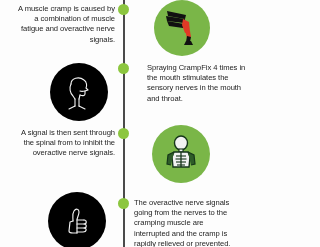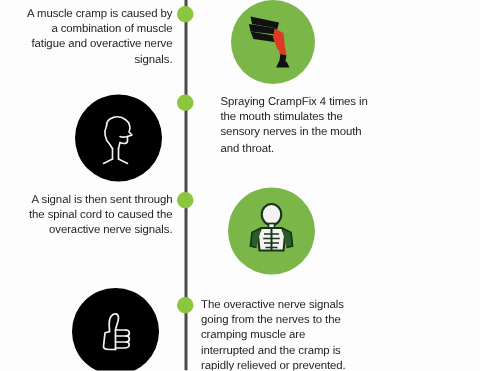--- a/index.html
+++ b/index.html
@@ -123,21 +123,21 @@
 
         <path d="M16 27 L16 34"></path>
         <path d="M20 27 L20 34"></path>
 
         <path d="M16 34 L10 37"></path>
         <path d="M20 34 L26 37"></path>
       </g>
     </svg>
   </div>
 
-  <div class="step-text left t3">A signal is then sent through the spinal cord to caused the overactive nerve signals.</div>
+  <div class="step-text left t3">A signal is then sent through the spinal from to inhibit the overactive nerve signals.</div>
 
   <div class="icon-circle green c3">
     <svg width="42" height="42" viewBox="0 0 42 42" aria-hidden="true">
 
       <ellipse cx="21" cy="10" rx="6.5" ry="7" fill="#f2f2f2" stroke="#16361a" stroke-width="1.4"></ellipse>
 
       <rect x="19" y="16" width="4" height="3" fill="#f2f2f2" stroke="#16361a" stroke-width="1.1"></rect>
 
       <path d="M14 19 L28 19 L30 24 L29 34 L13 34 L12 24 Z" fill="#f2f2f2" stroke="#16361a" stroke-width="1.4"></path>
 

